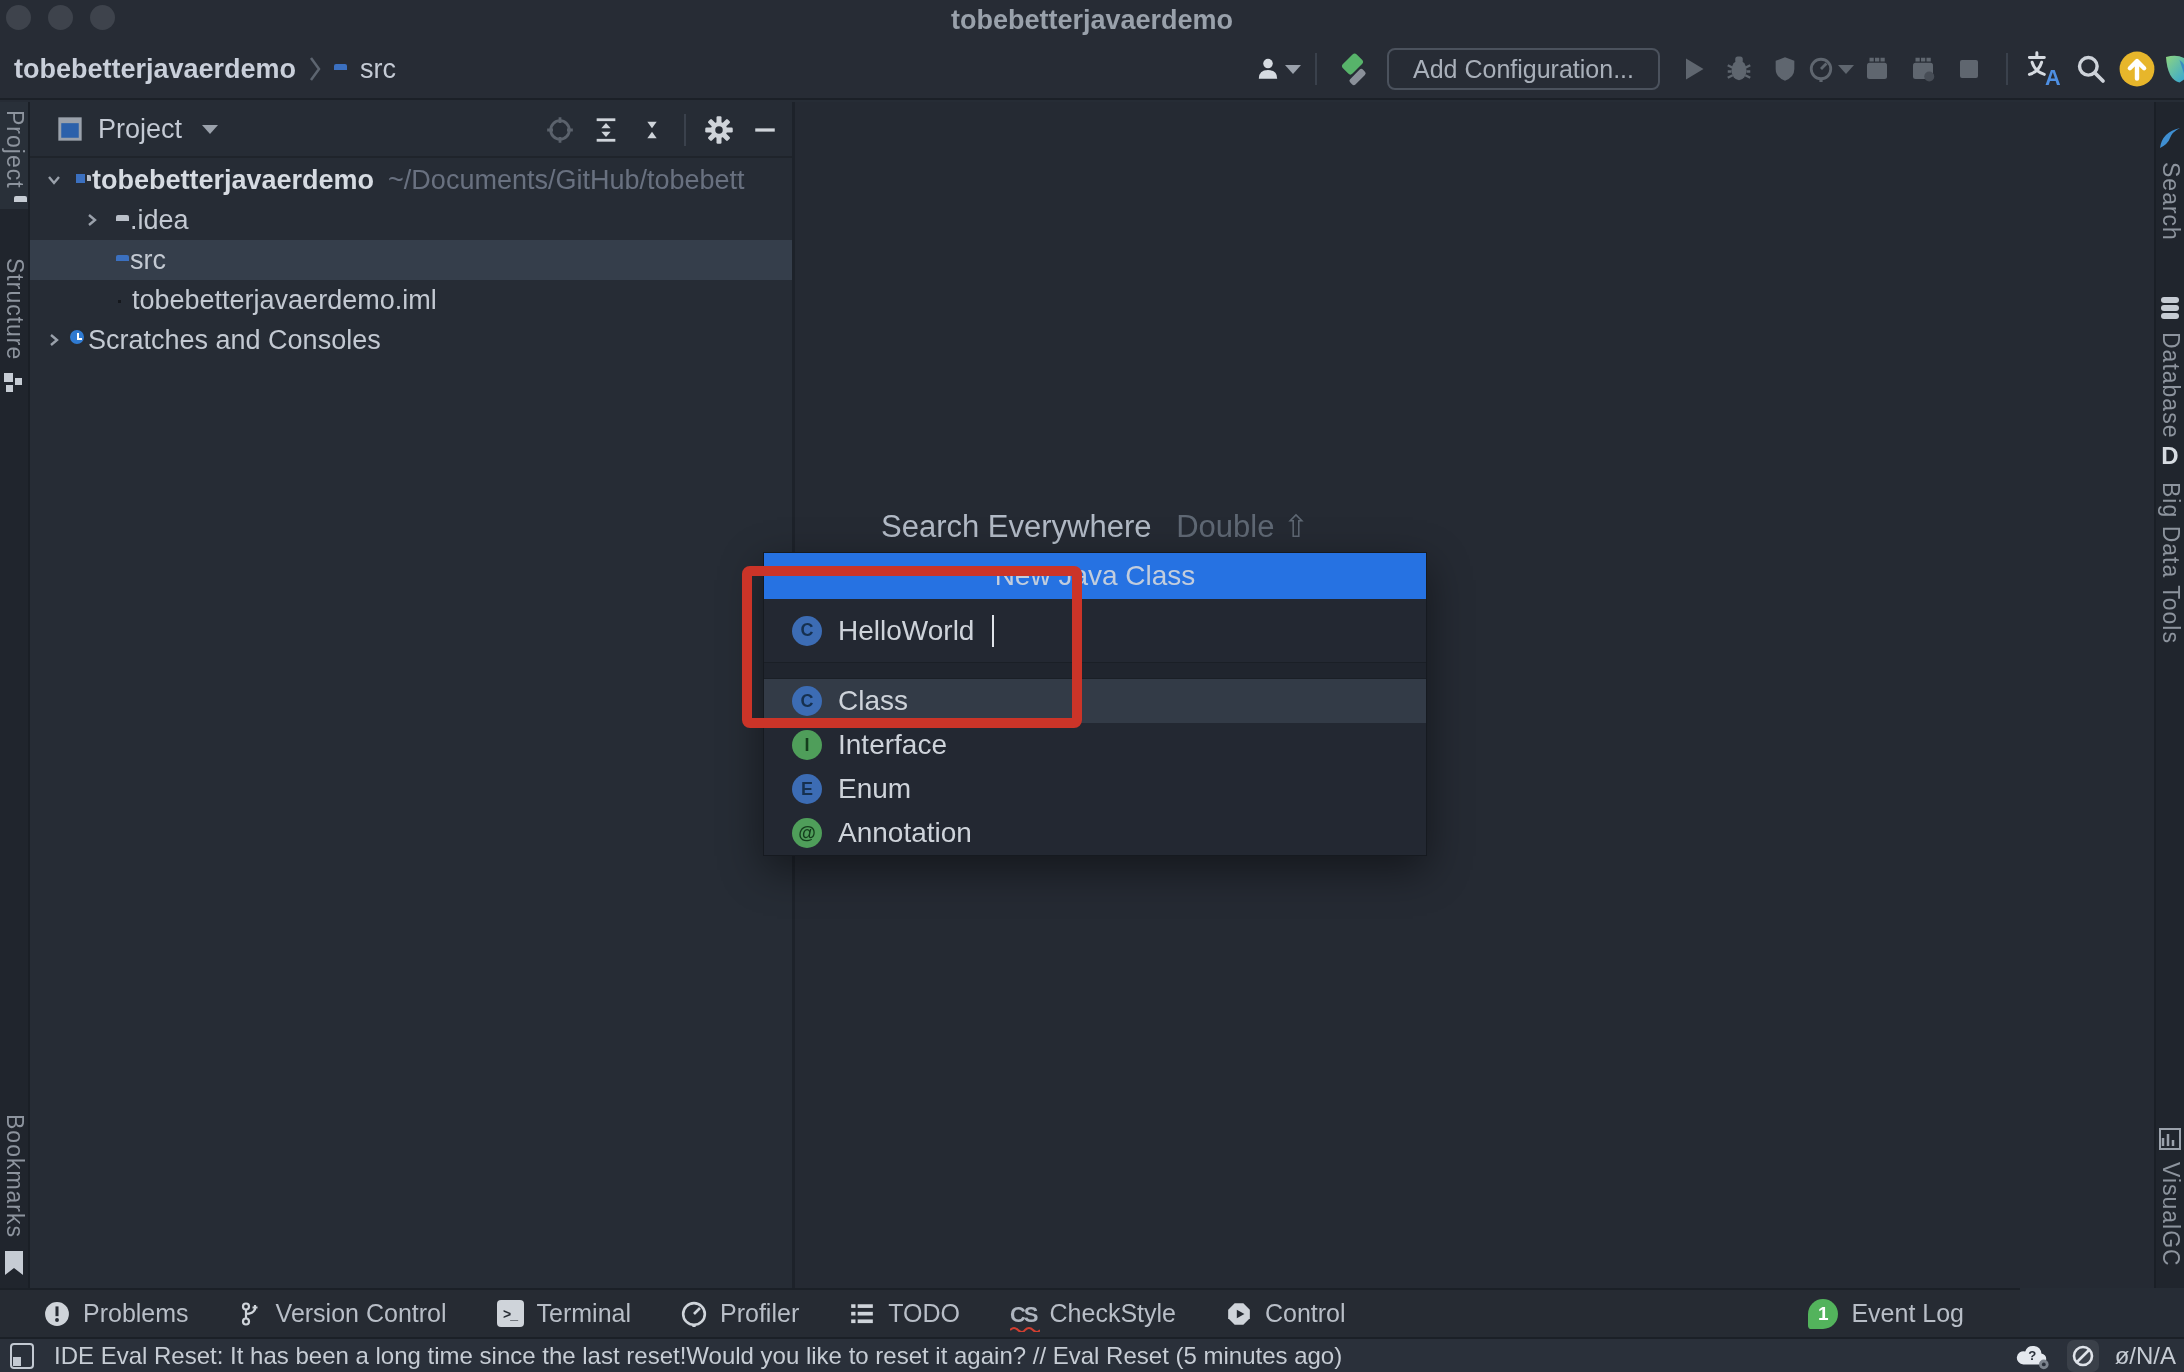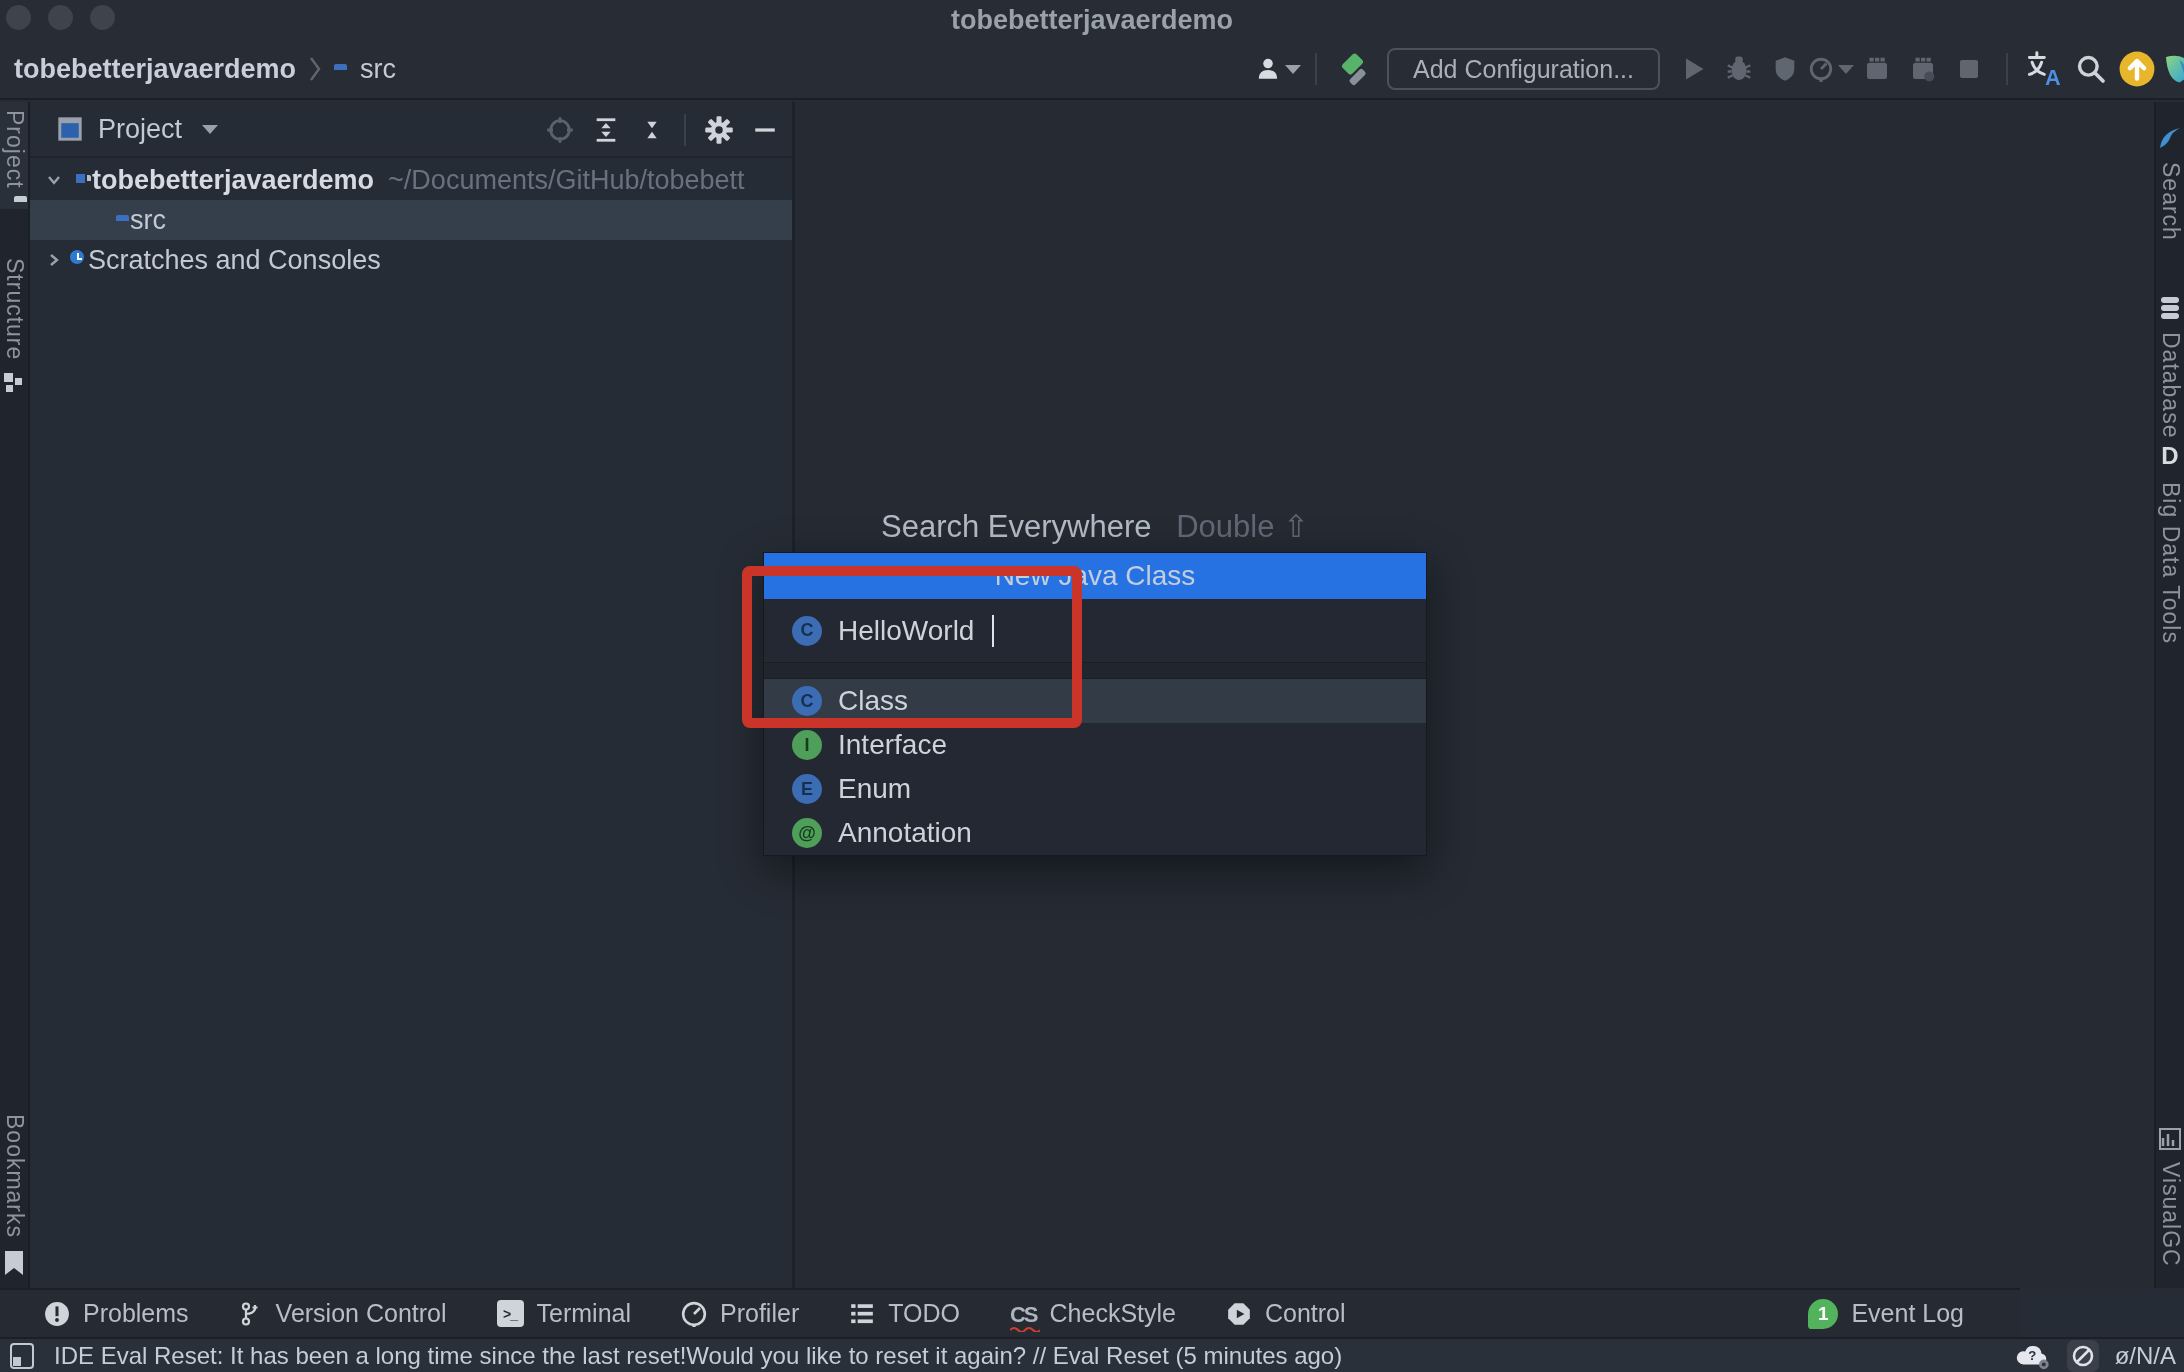--- a/index.html
+++ b/index.html
@@ -316,24 +316,40 @@
       <span class="chev">
         <svg width="20" height="20" viewBox="0 0 20 20">
             <polyline points="5,7 10,13 15,7" fill="none" stroke="#9aa1ab" stroke-width="2.4"></polyline>
           </svg>
       </span>
       <span style="width:14px"></span>
       <span class="ticon"><span class="folder"><span class="badge-blue"></span></span></span>
       <span class="lbl-bold">tobebetterjavaerdemo</span>
       <span class="path">~/Documents/GitHub/tobebett</span>
     </div>
+    <div class="trow">
+      <span style="width:52px"></span>
+      <span class="chev">
+        <svg width="20" height="20" viewBox="0 0 20 20">
+            <polyline points="7,5 13,10 7,15" fill="none" stroke="#9aa1ab" stroke-width="2.4"></polyline>
+          </svg>
+      </span>
+      <span style="width:14px"></span>
+      <span class="ticon"><span class="folder"></span></span>
+      <span>.idea</span>
+    </div>
     <div class="trow selected">
       <span style="width:86px"></span>
       <span class="ticon"><span class="folder blue"></span></span>
       <span>src</span>
+    </div>
+    <div class="trow">
+      <span style="width:88px"></span>
+      <span class="ticon"><span class="iml-file"></span></span>
+      <span>tobebetterjavaerdemo.iml</span>
     </div>
     <div class="trow">
       <span style="width:14px"></span>
       <span class="chev">
         <svg width="20" height="20" viewBox="0 0 20 20">
             <polyline points="7,5 13,10 7,15" fill="none" stroke="#9aa1ab" stroke-width="2.4"></polyline>
           </svg>
       </span>
       <span style="width:10px"></span>
       <span class="ticon"><span class="scratch"><span class="clockb"></span></span></span>

